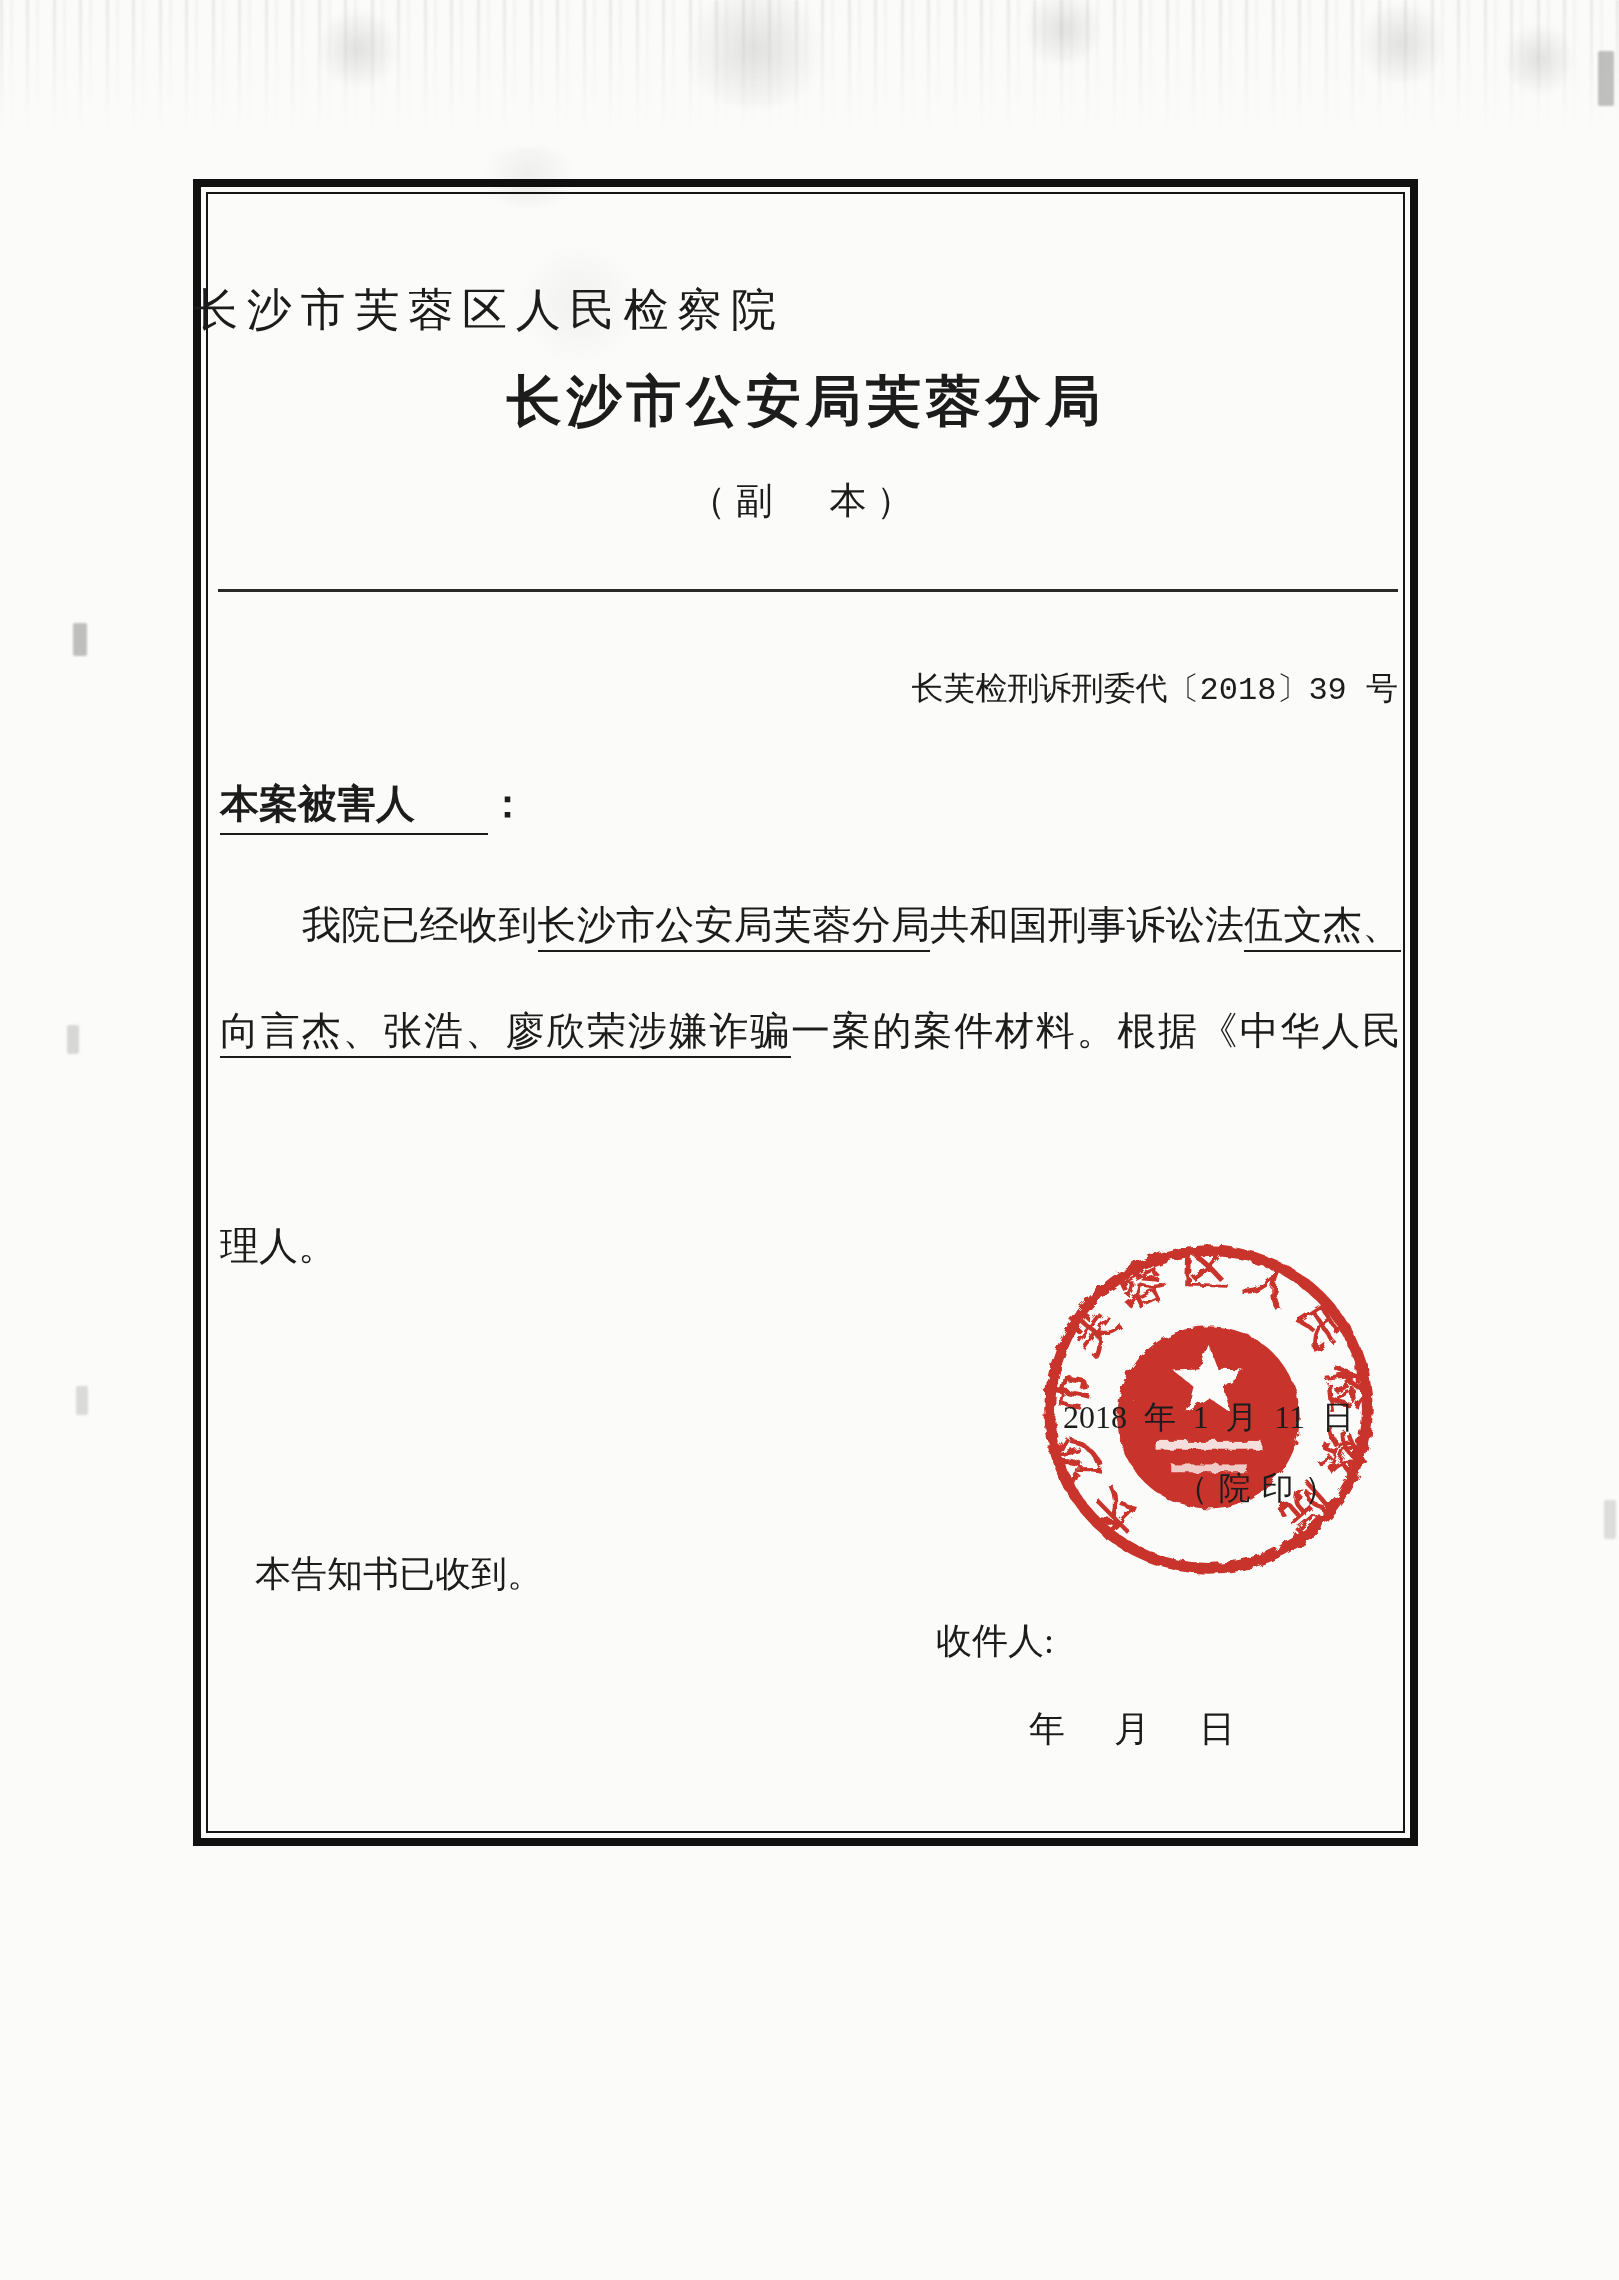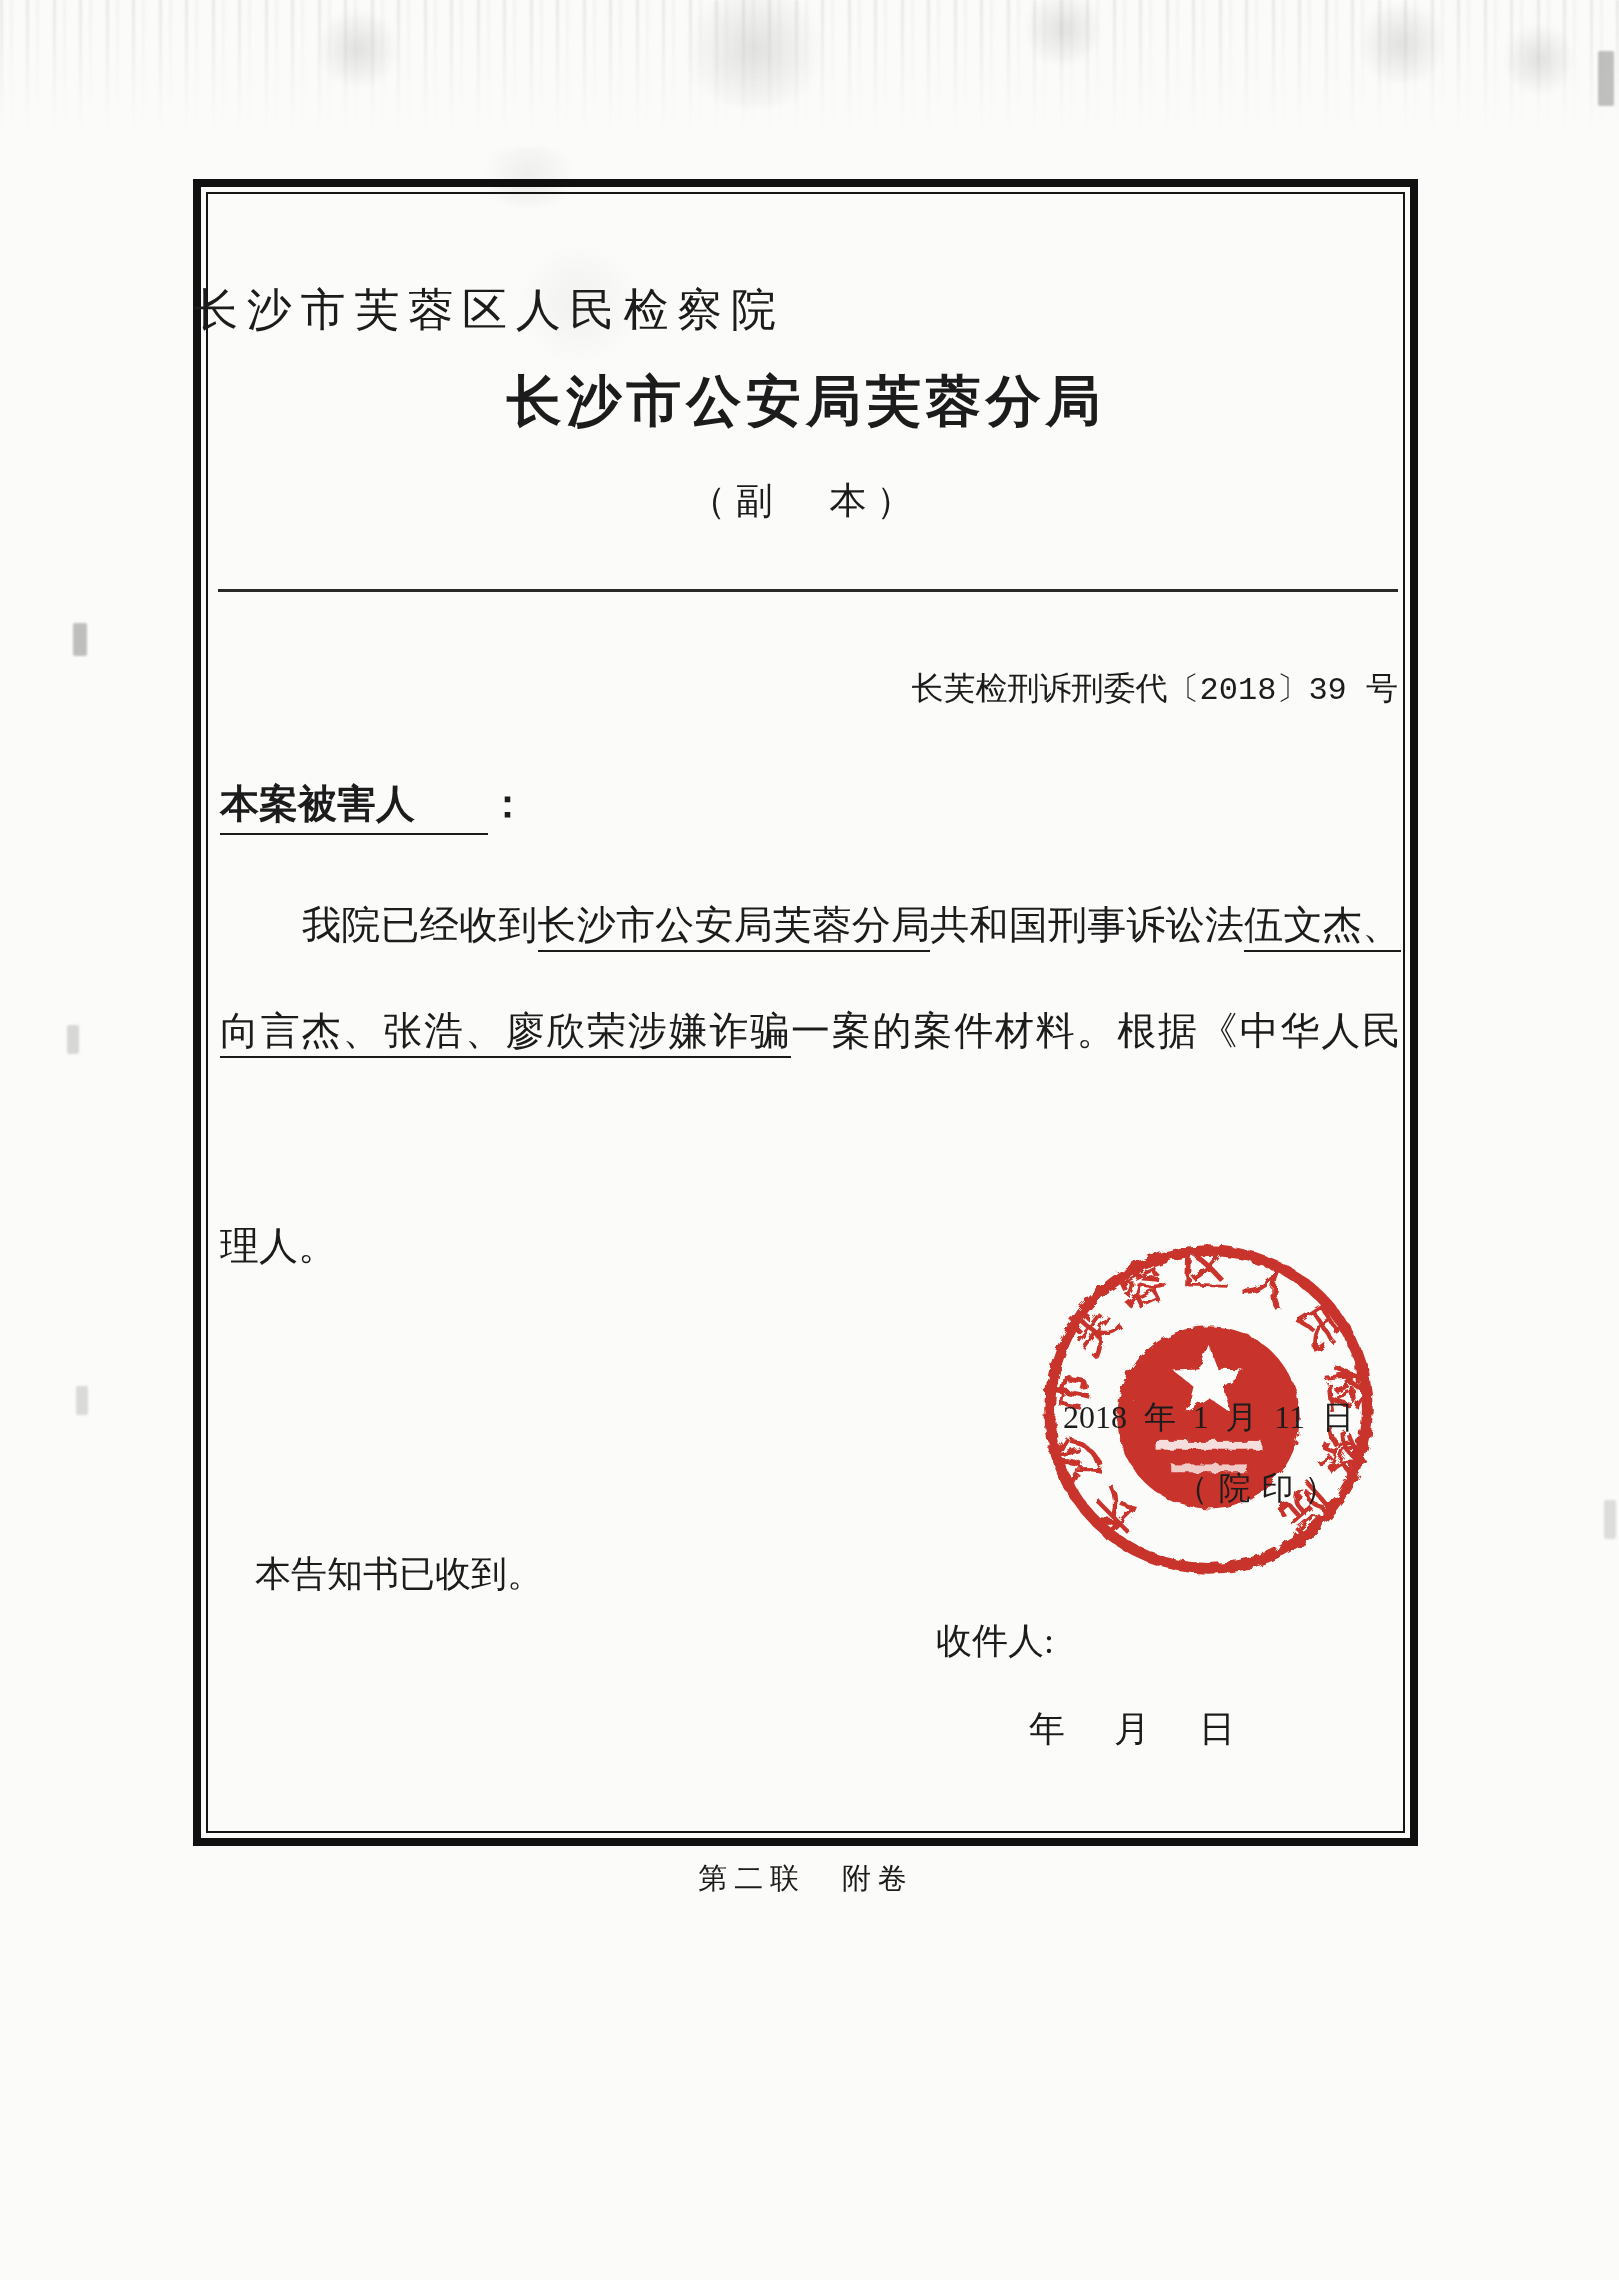--- a/index.html
+++ b/index.html
@@ -158,16 +158,15 @@
   <div class="seal-note">（院印）</div>
 
   <div class="received">本告知书已收到。</div>
   <div class="recipient">收件人:</div>
   <div class="ymd">
     <span>年</span>
     <span>月</span>
     <span>日</span>
   </div>
 
-  <div class="footer-note">第二联　附卷</div>
 
 </div>
 
 
 </body></html>

